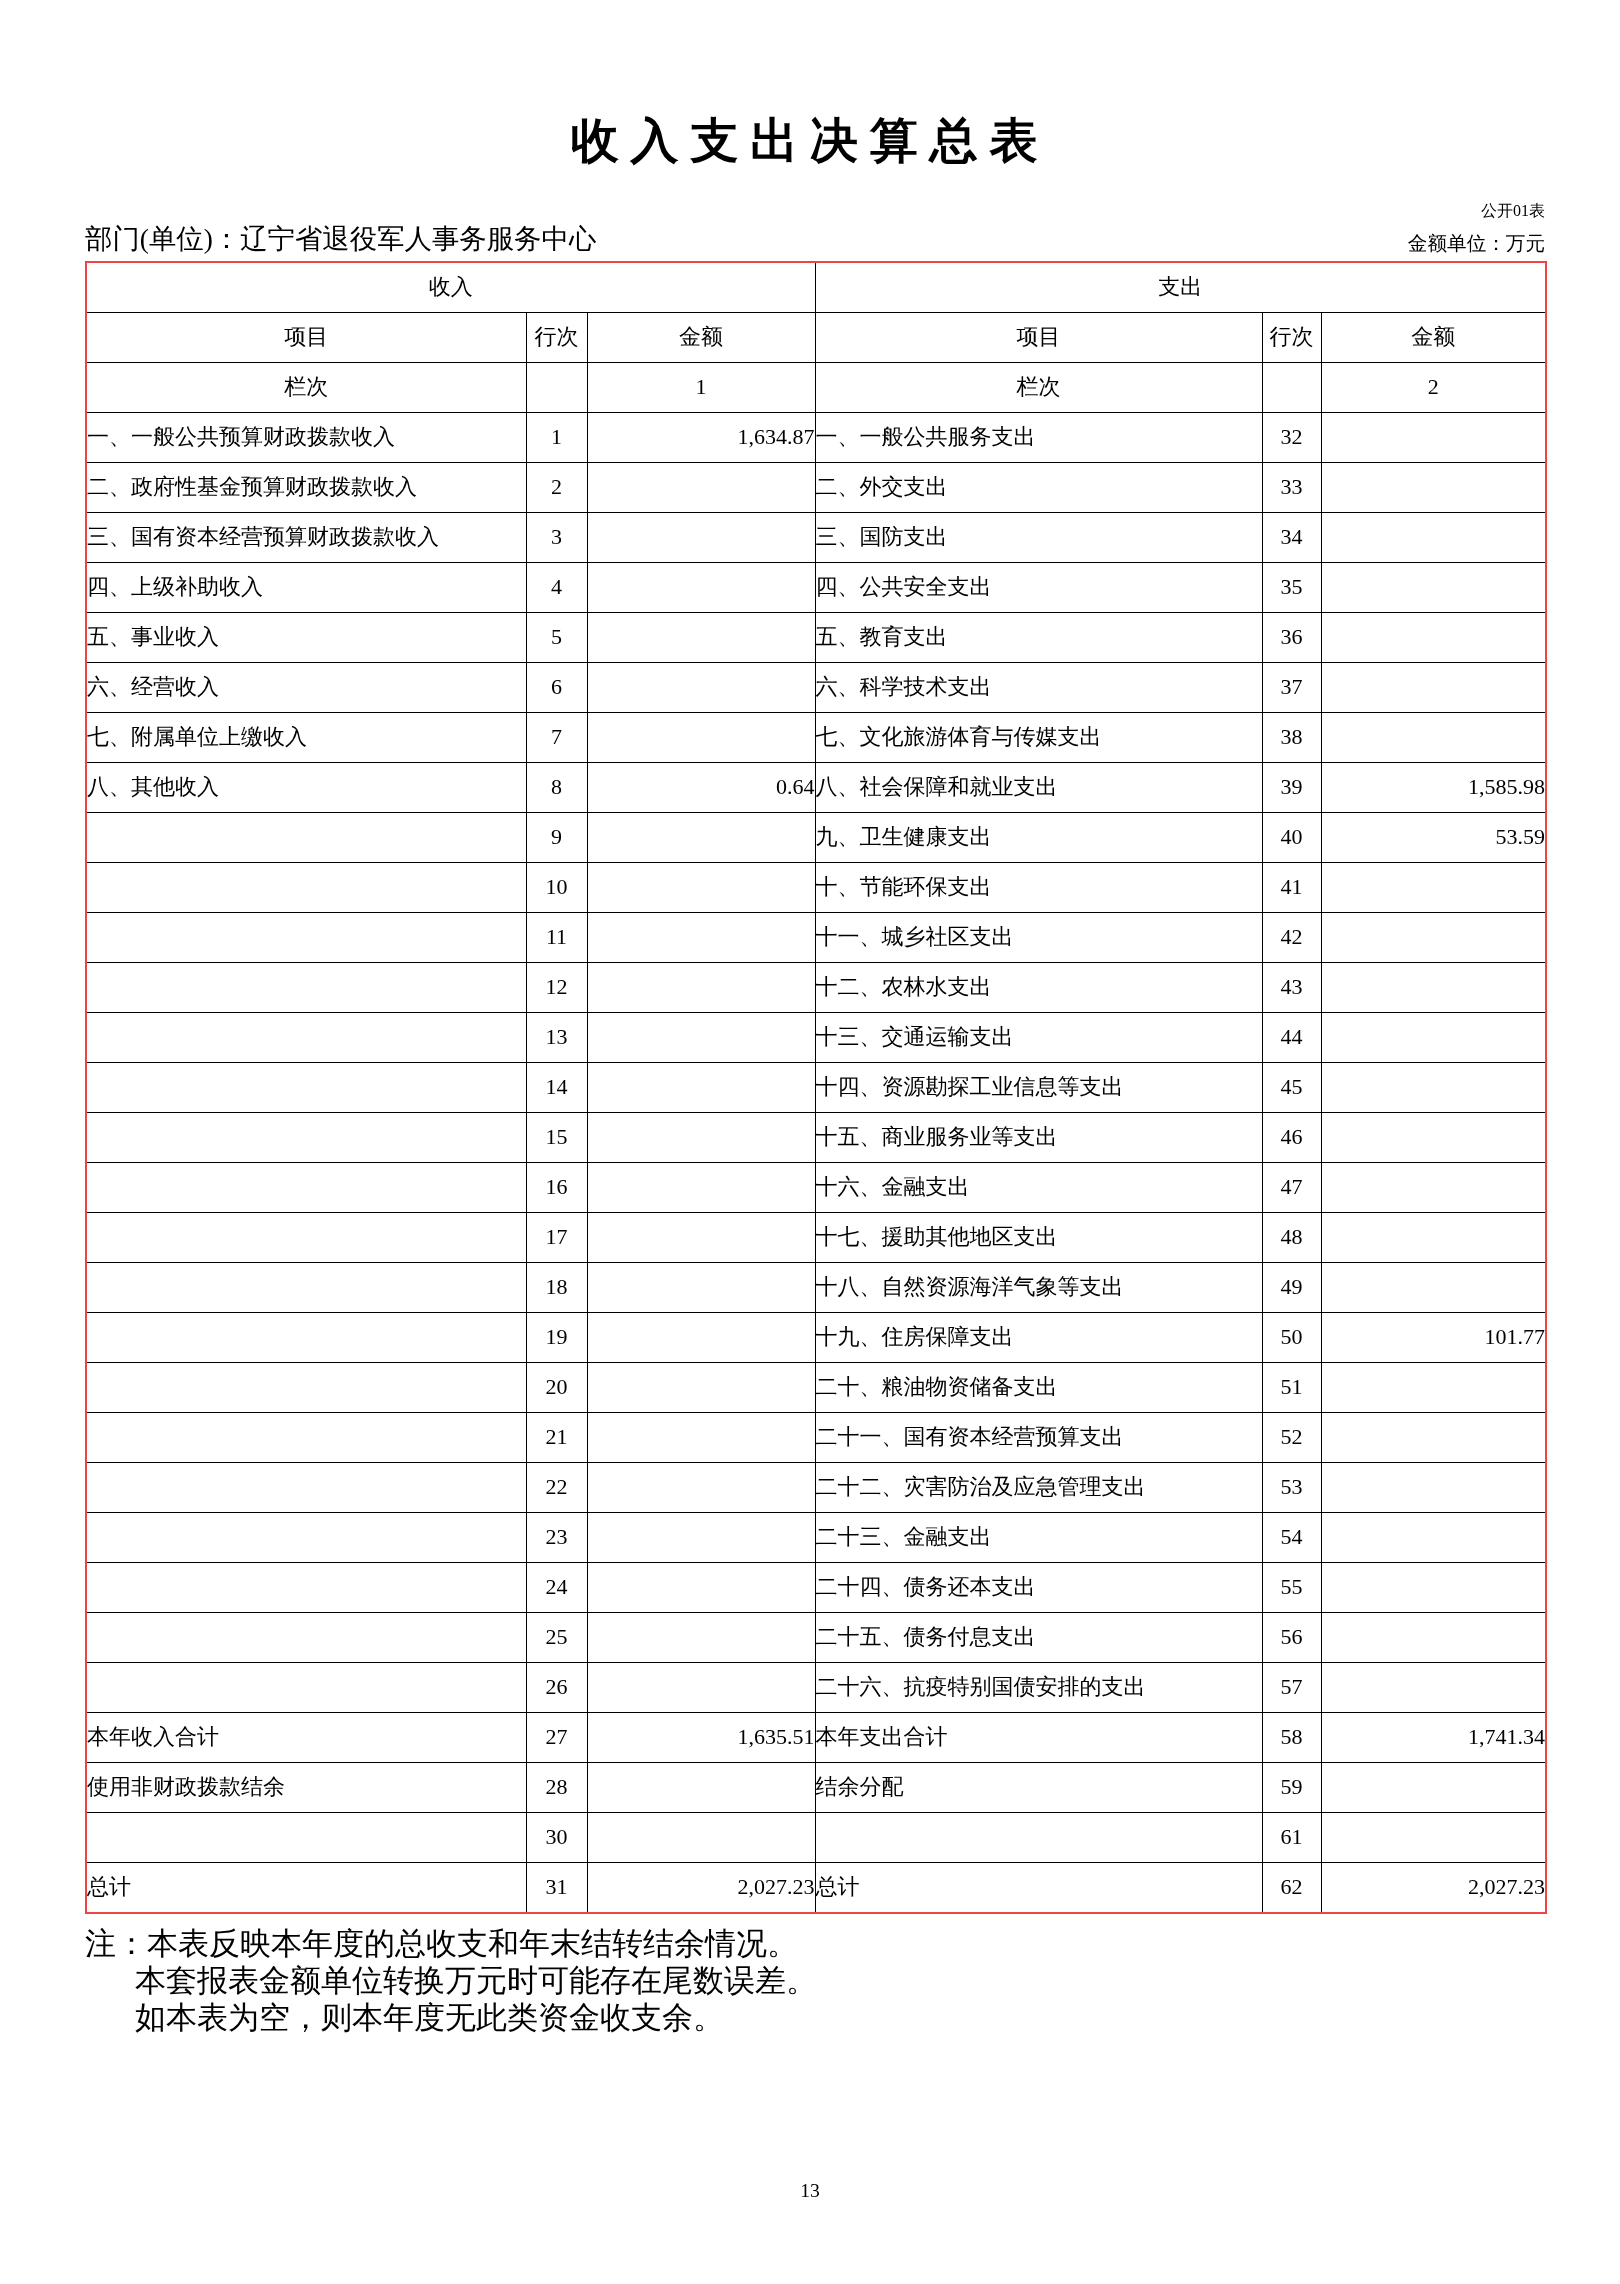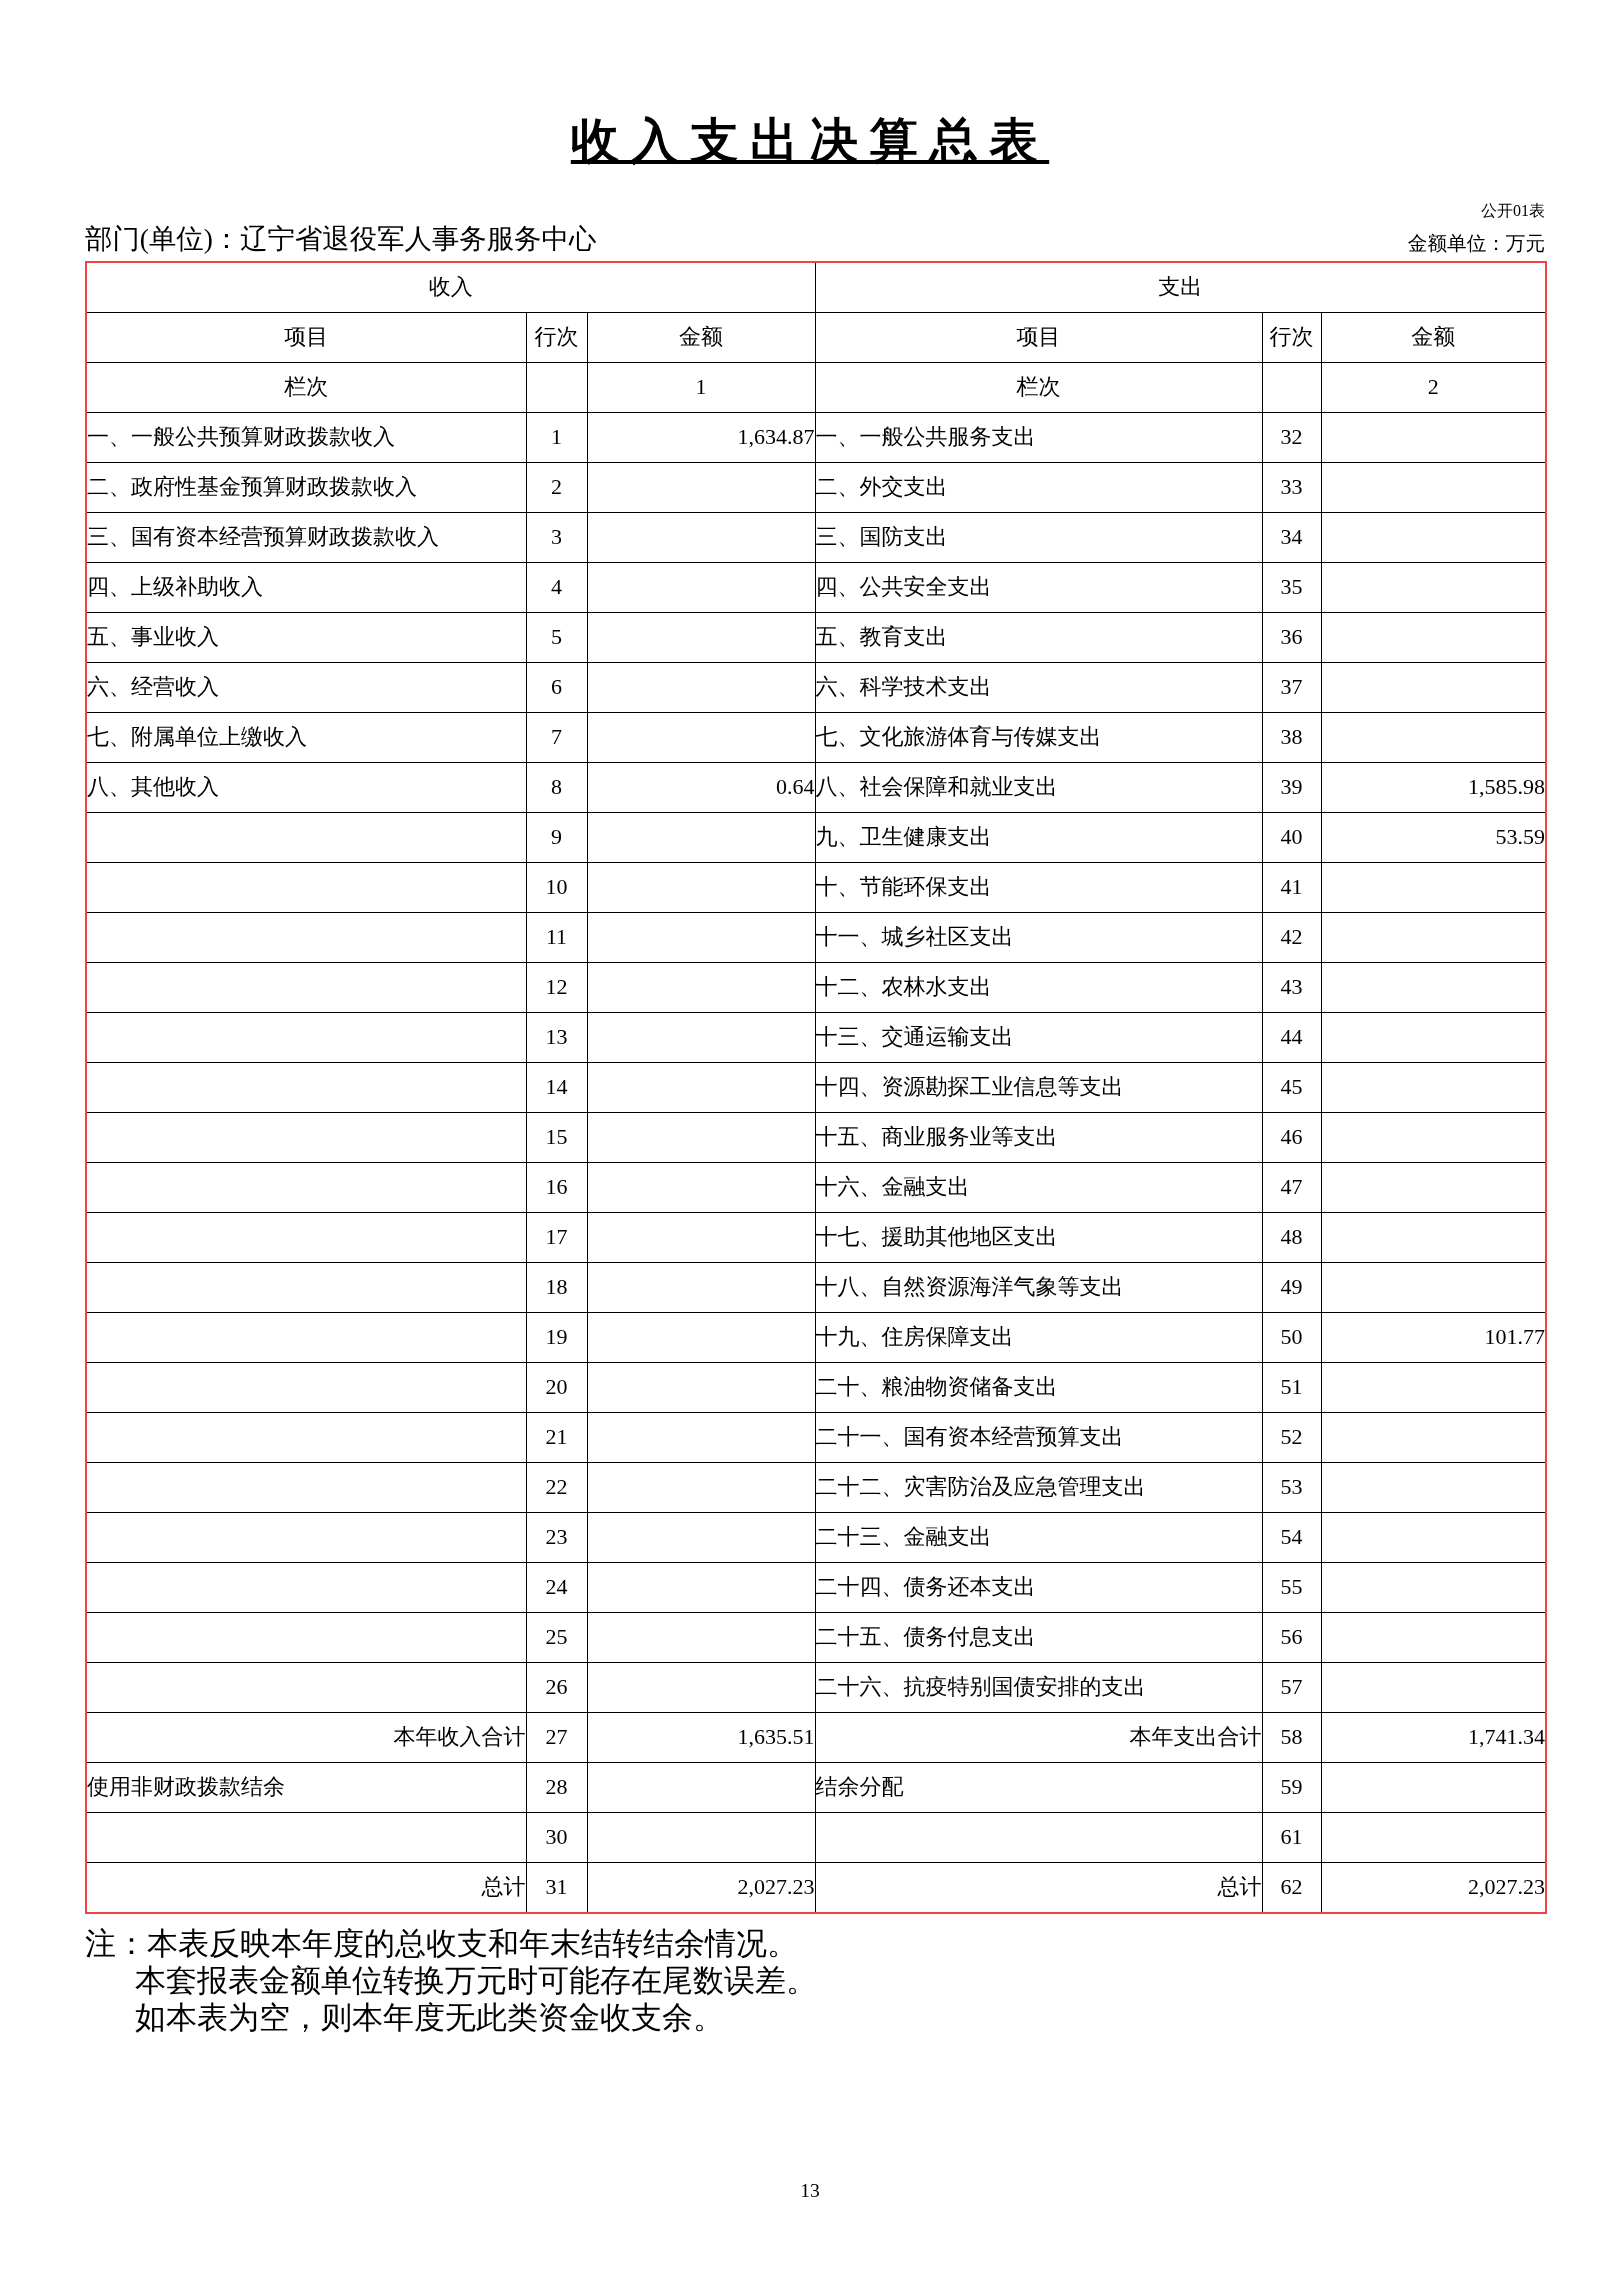--- a/index.html
+++ b/index.html
@@ -11,21 +11,20 @@
     color:#000;
     font-family:"Liberation Serif","DejaVu Serif",serif;
   }
   .title {
     text-align:center;
     padding-top:116px;
     font-size:48px;
     line-height:1.05;
     font-weight:bold;
     letter-spacing:11.8px;
-    text-decoration:underline;
   }
   .meta { width:1460px; margin:0 auto 0 85px; }
   .form-code-row {
     margin-top:34px;
     text-align:right;
     font-size:16px;
     line-height:22px;
   }
   .dept-row {
     display:flex;
@@ -52,21 +51,21 @@
     font-weight:normal;
     overflow:hidden;
     white-space:nowrap;
   }
   th.section { text-align:center; font-size:23.5px; }
   th.colhead { text-align:center; }
   td.item   { text-align:left; padding-left:8.5px; }
   td.line   { text-align:center; }
   td.amount { text-align:right; padding-right:8.5px; }
   td.center { text-align:center; padding-left:0; }
-  td.total  { font-weight:bold; text-align:right; padding-left:0; font-size:23.5px; }
+  td.total  { font-weight:bold; text-align:left; padding-left:0; font-size:23.5px; }
 
   .notes {
     margin-left:85px;
     margin-top:11.8px;
     font-size:31px;
     line-height:37px;
   }
   .notes .cont { padding-left:50px; }
   .pageno {
     position:absolute;

